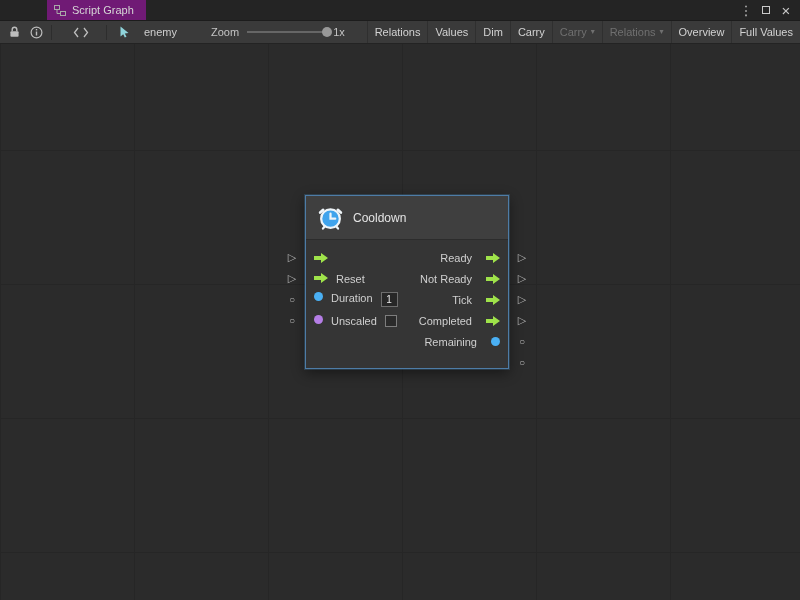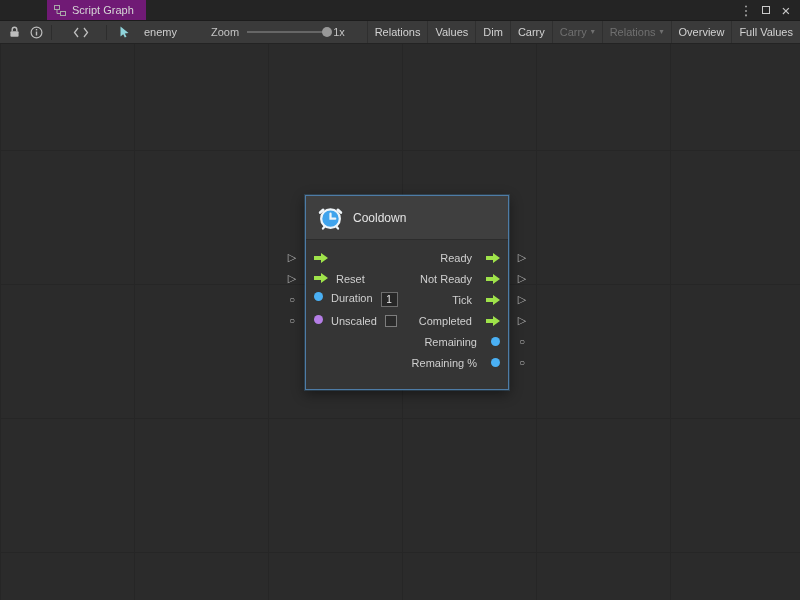--- a/index.html
+++ b/index.html
@@ -264,26 +264,20 @@
         </div>
       </div>
 
       <div class="port-row">
         <div class="port-right">
           <span class="port-label">Remaining</span>
           <span class="dot dot-blue"></span>
         </div>
       </div>
 
-      <div class="port-row">
-        <div class="port-right">
-          <span class="port-label">Remaining %</span>
-          <span class="dot dot-blue"></span>
-        </div>
-      </div>
 
     </div>
 
     <div class="conn-col left">
       <span class="conn-slot tri"></span>
       <span class="conn-slot tri"></span>
       <span class="conn-slot cir"></span>
       <span class="conn-slot cir"></span>
     </div>
 

